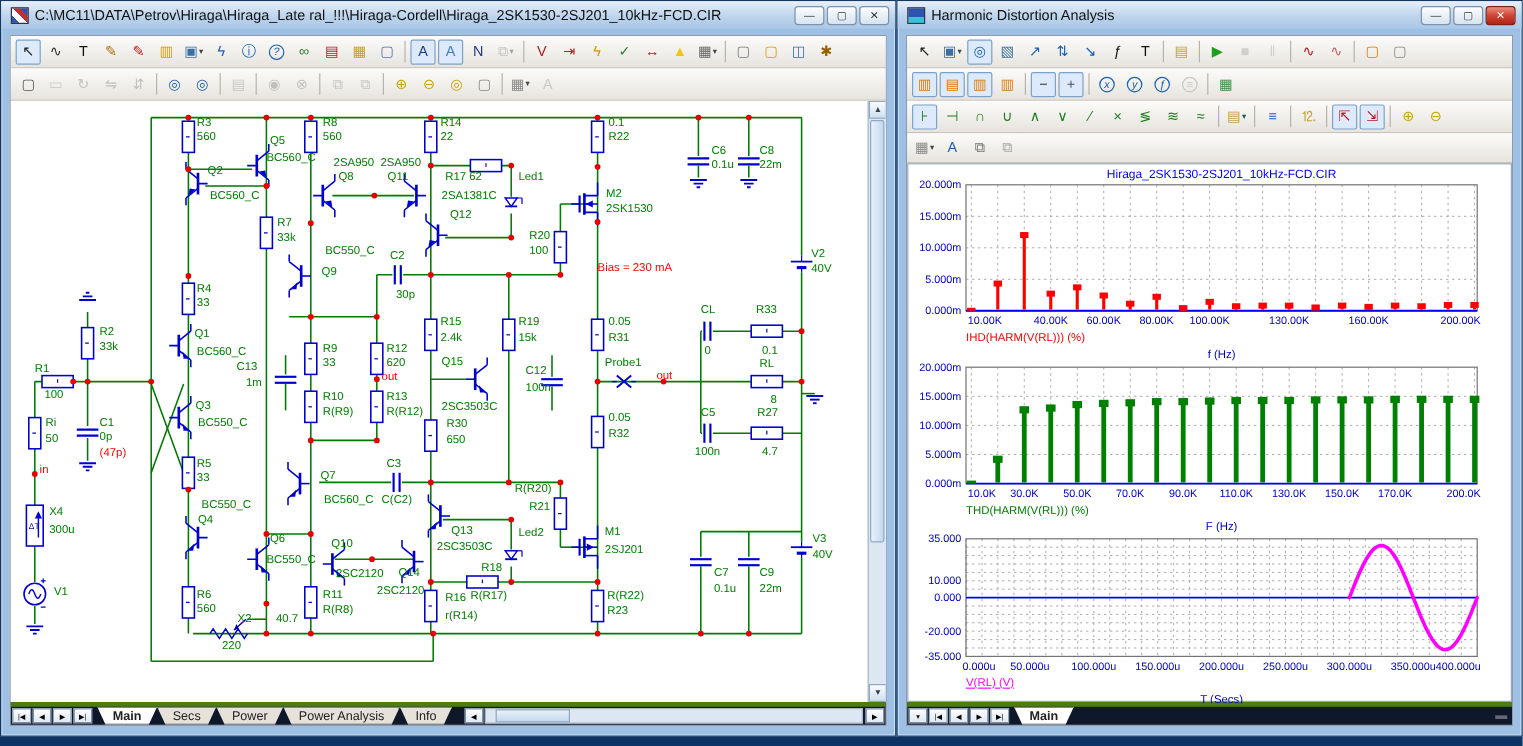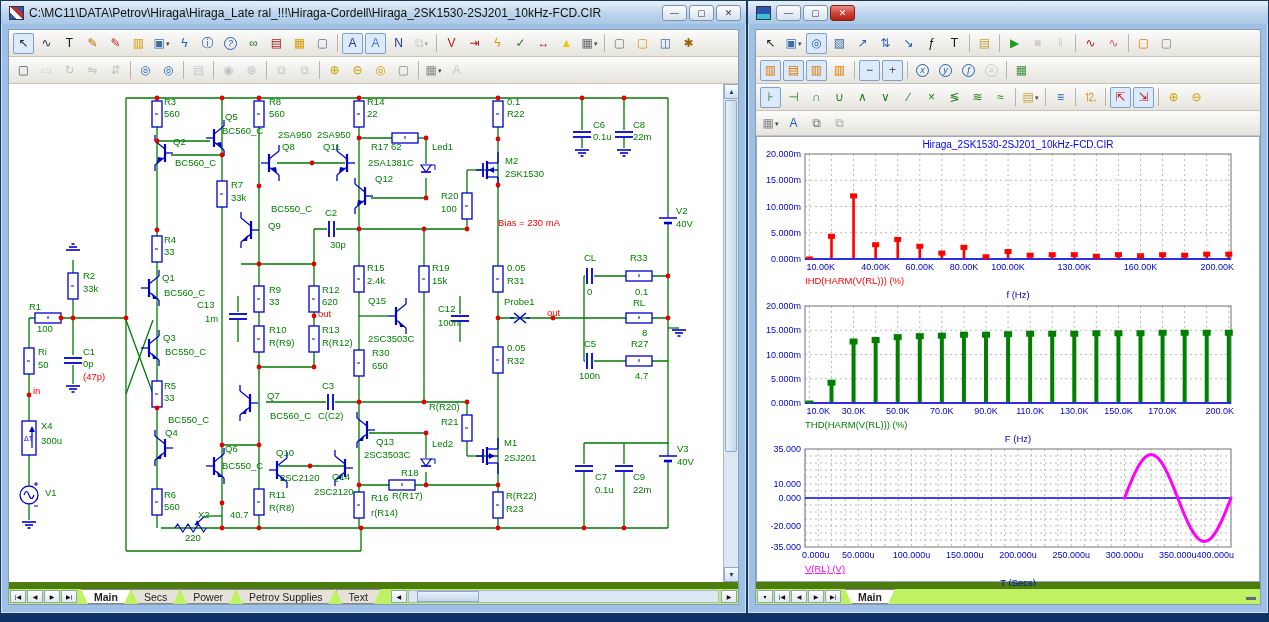--- a/index.html
+++ b/index.html
@@ -29,22 +29,22 @@
                       display:flex; align-items:center; justify-content:center; font-size:9px; font-style:italic; }
   .sep { width:1px; height:18px; background:#b9b4ab; margin:0 3px; flex:0 0 1px; }
   .canvas-area { position:relative; flex:1; background:#fff; overflow:hidden; }
   .vscroll { position:absolute; right:0; top:0; bottom:0; width:15px; background:#dce7f3;
              border-left:1px solid #aab8c8; }
   .vscroll .arr, .hscroll .arr { position:absolute; width:15px; height:15px; font-size:7px; color:#345;
              display:flex; align-items:center; justify-content:center;
              background:linear-gradient(#fafcfe,#cfdff0); border:1px solid #93a8bf; }
   .vscroll .thumb { position:absolute; left:1px; right:1px; background:linear-gradient(90deg,#e8f1fa,#c3d8ee);
                     border:1px solid #8fa8c4; border-radius:2px; }
-  .bottombar { flex:0 0 17px; display:flex; align-items:stretch; background:#bef264;
-               border-top:7px solid #4d7c0f; font-size:10px; }
+  .bottombar { flex:0 0 17px; display:flex; align-items:stretch; background:#0f172a;
+               border-top:4px solid #4d7c0f; font-size:10px; }
   .navbtn { width:16px; display:flex; align-items:center; justify-content:center; font-size:6px;
             background:linear-gradient(#fdfdfd,#dfe8f2); border:1px solid #8fa3ba; margin:1px 0 1px 1px; }
   .sheet-tabs { display:flex; align-items:stretch; margin-left:4px; }
   .sheet-tab { padding:1px 12px 0 12px; background:#e6e2da; border:1px solid #888;
                clip-path:polygon(0 0,100% 0,calc(100% - 7px) 100%,7px 100%);
                display:flex; align-items:center; font-size:10.5px; color:#222; }
   .sheet-tab.active { background:#fff; font-weight:bold; }
   .hscroll { position:relative; flex:1; margin:1px; background:#dce7f3; border:1px solid #aab8c8; }
   .hscroll .thumb { position:absolute; top:0px; bottom:0px; background:linear-gradient(#e8f1fa,#c3d8ee);
                     border:1px solid #8fa8c4; }
@@ -910,35 +910,36 @@
       </div>
       <div class="bottombar">
         <span class="navbtn">|◀</span>
         <span class="navbtn">◀</span>
         <span class="navbtn">▶</span>
         <span class="navbtn">▶|</span>
         <div class="sheet-tabs" id="left-tabs">
             <span class="sheet-tab active">Main</span>
             <span class="sheet-tab">Secs</span>
             <span class="sheet-tab">Power</span>
-            <span class="sheet-tab">Petrov Supplies</span>
-            <span class="sheet-tab">Text</span>
+            <span class="sheet-tab">Power Analysis</span>
+            <span class="sheet-tab">Info</span>
           </div>
         <span class="navbtn" style="margin-left:10px;">◀</span>
         <div class="hscroll">
           <div class="thumb" style="left:8px; width:62px;"></div>
         </div>
         <span class="navbtn" style="margin-right:1px;">▶</span>
       </div>
     </div>
   </div>
 
   <div class="win" style="left:747px; width:522px; height:614px;">
     <div class="titlebar">
       <div class="app-icon16" style="background:linear-gradient(#2b55b0,#2b55b0 60%,#38c2d8 60%);"></div>
+      <div class="title-text">Harmonic Distortion Analysis</div>
       <div class="capbtns">
         <div class="capbtn">—</div>
         <div class="capbtn">▢</div>
         <div class="capbtn close-red">✕</div>
       </div>
     </div>
     <div class="win-content">
       <div class="toolbar">
           <span class="ic">
             <span class="g" style="color: rgb(34, 34, 34);">↖</span>

